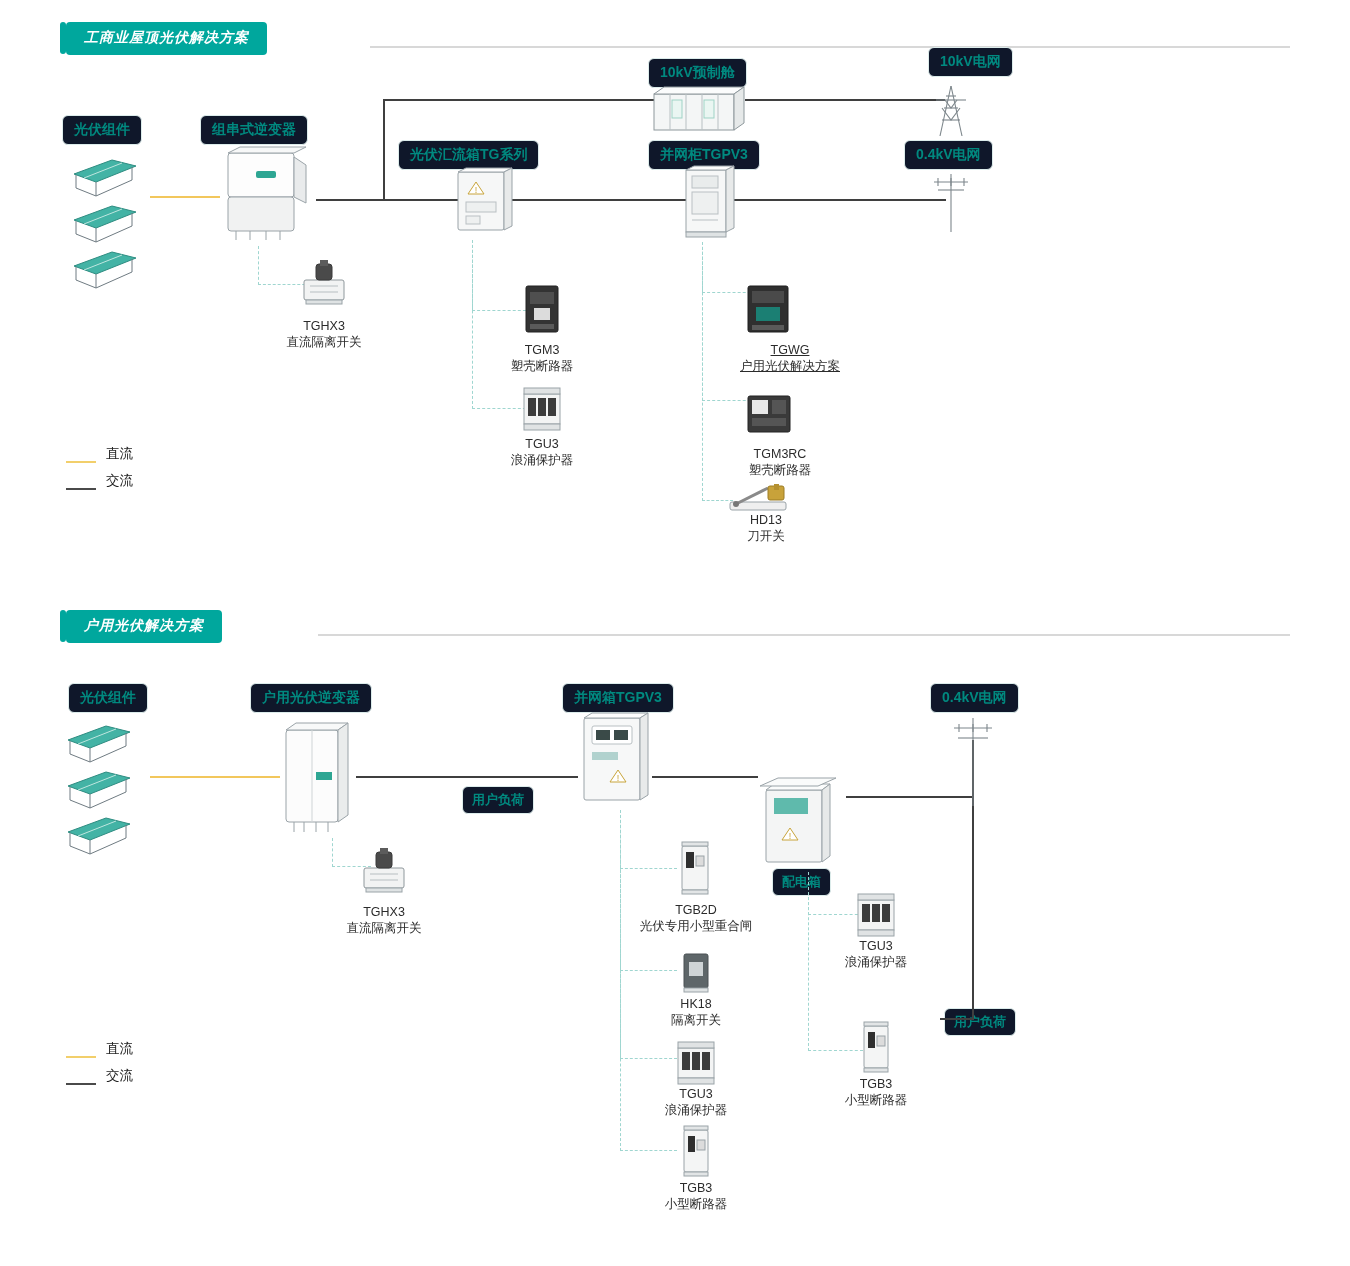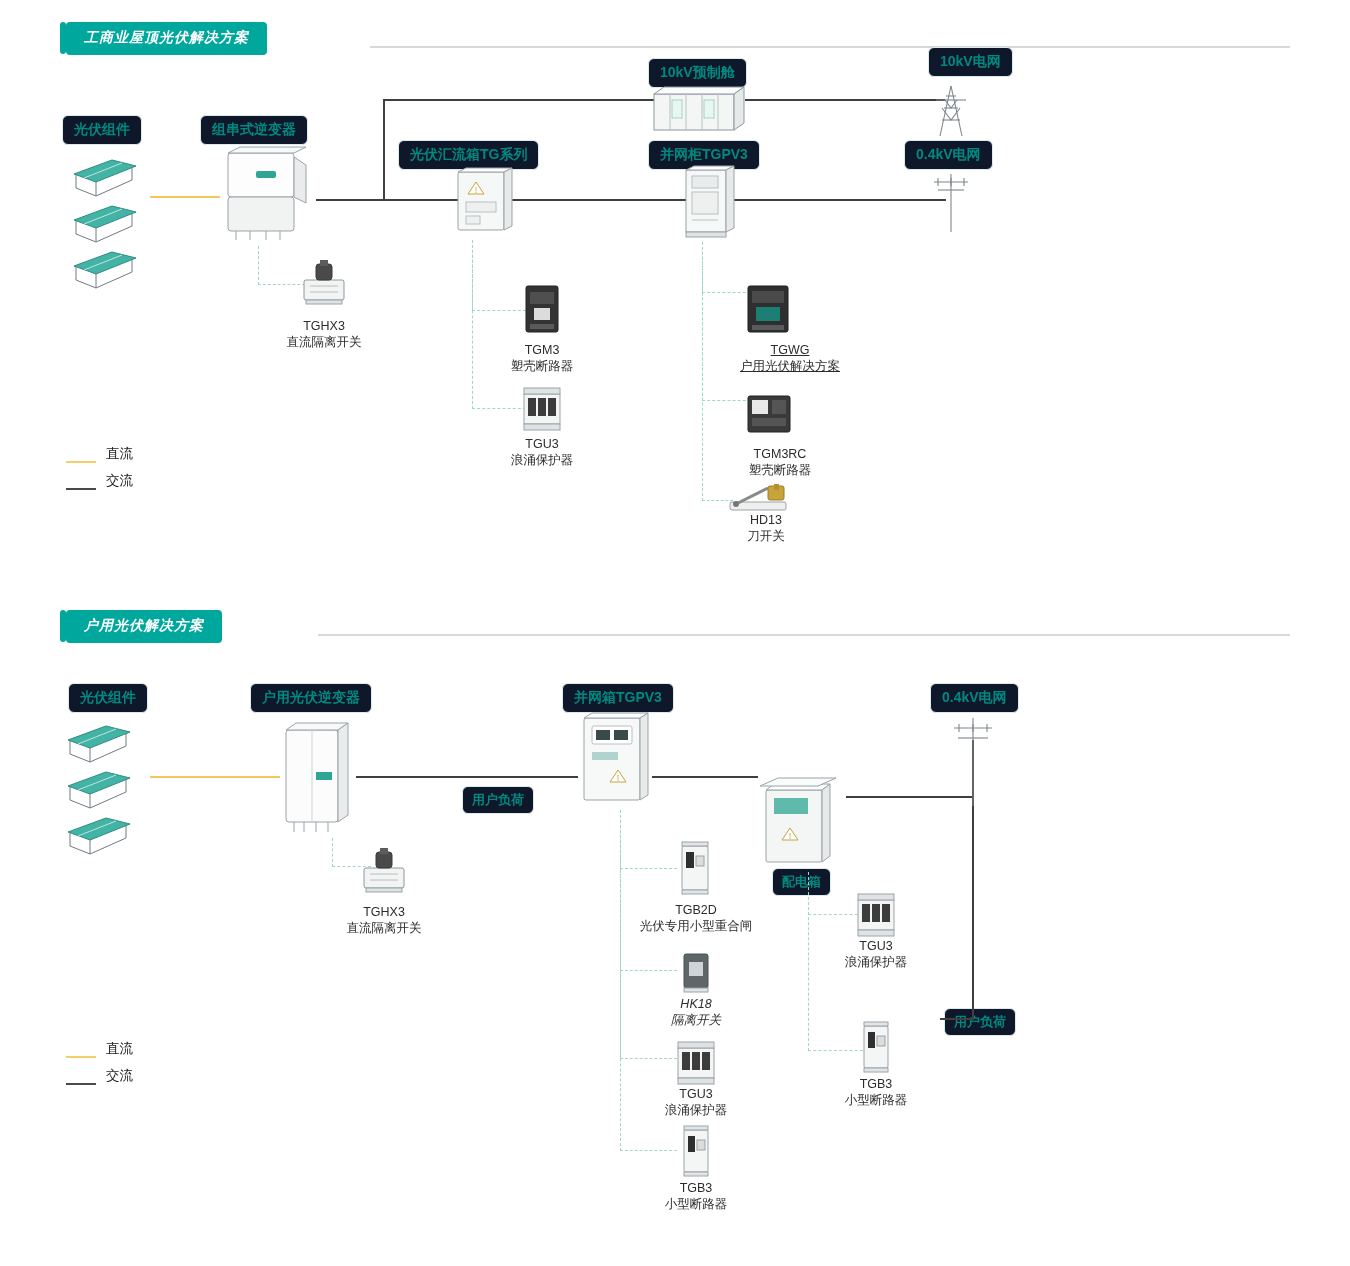--- a/index.html
+++ b/index.html
@@ -402,21 +402,21 @@
 <div class="cap two" style="left:608px;top:902px;width:176px;">
   <div>TGB2D</div>
   <div>光伏专用小型重合闸</div>
 </div>
 
 <svg class="abs" style="left:676px;top:950px;" width="40" height="44" viewBox="0 0 40 44">
   <rect x="8" y="4" width="24" height="34" rx="2" fill="#5e6669" stroke="#4a5154"></rect>
   <rect x="13" y="12" width="14" height="14" fill="#cfd4d6"></rect>
   <rect x="8" y="38" width="24" height="4" fill="#dfe3e4" stroke="#9aa3a8"></rect>
 </svg>
-<div class="cap two" style="left:636px;top:996px;width:120px;font-style:italic;">
+<div class="cap two" style="left:636px;top:996px;width:120px;">
   <div>HK18</div>
   <div>隔离开关</div>
 </div>
 
 <svg class="abs" style="left:672px;top:1038px;" width="48" height="52" viewBox="0 0 48 52">
   <rect x="6" y="10" width="36" height="30" fill="#f3f4f4" stroke="#9aa3a8"></rect>
   <rect x="10" y="14" width="8" height="18" fill="#3c3c3c"></rect>
   <rect x="20" y="14" width="8" height="18" fill="#3c3c3c"></rect>
   <rect x="30" y="14" width="8" height="18" fill="#3c3c3c"></rect>
   <rect x="6" y="40" width="36" height="6" fill="#e0e3e4" stroke="#9aa3a8"></rect>

